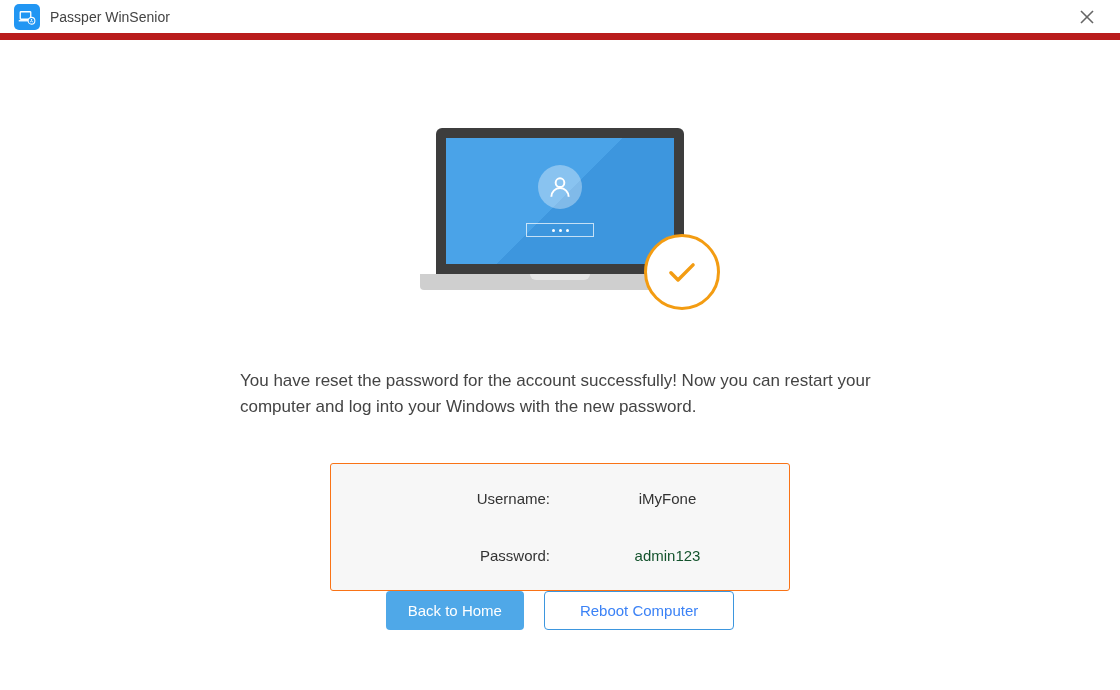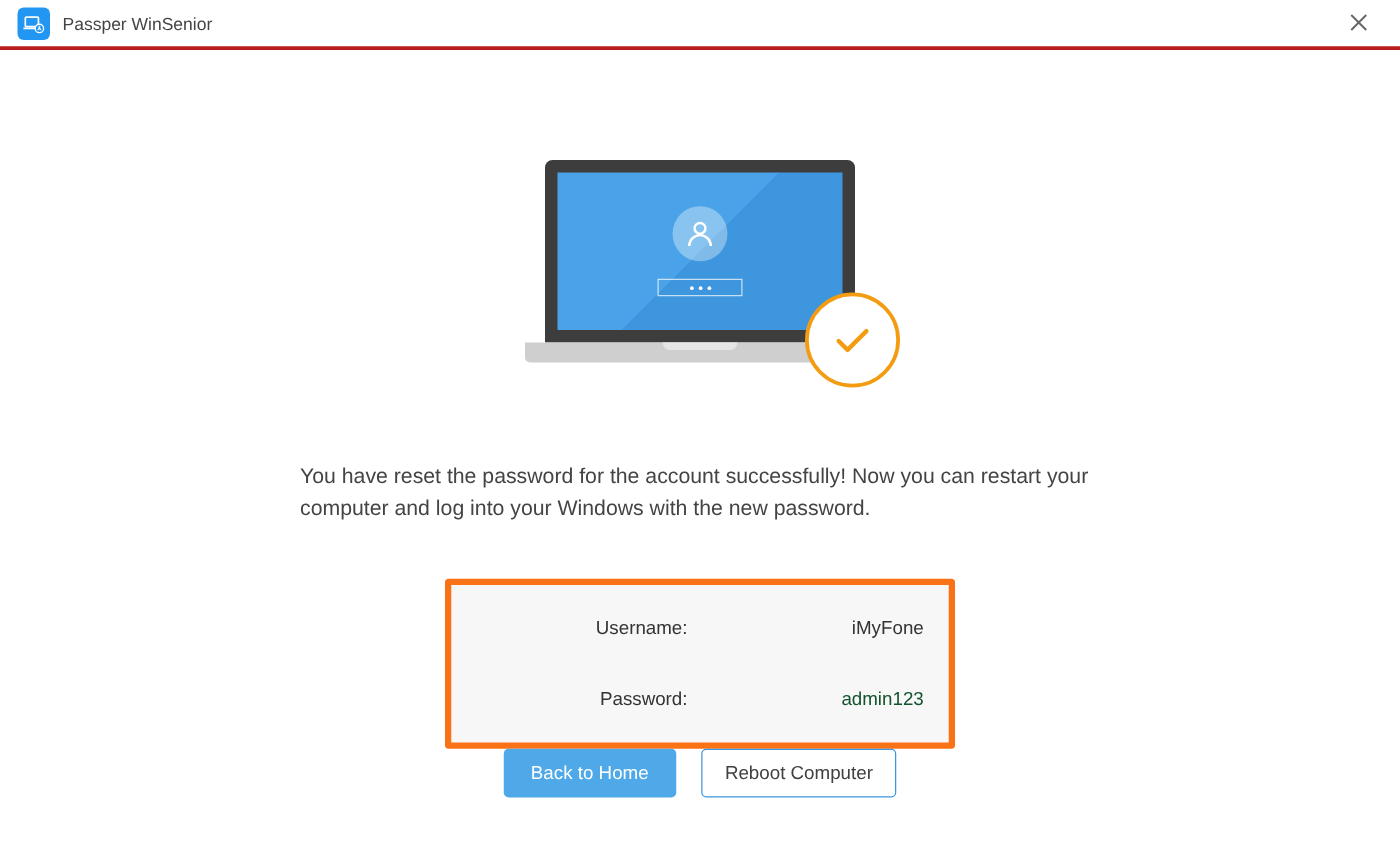--- a/index.html
+++ b/index.html
@@ -8,21 +8,21 @@
       background: #ffffff;
       width: 1120px;
       height: 690px;
       overflow: hidden;
     }
     .titlebar {
       height: 40px;
       display: flex;
       align-items: center;
       padding: 0 14px;
-      border-bottom: 3px solid #b91c1c;
+      border-bottom: 7px solid #b91c1c;
       position: relative;
     }
     .app-icon {
       width: 26px;
       height: 26px;
       background: #2196f3;
       border-radius: 5px;
       display: flex;
       align-items: center;
       justify-content: center;
@@ -135,42 +135,42 @@
     .message {
       margin-top: 60px;
       width: 640px;
       color: #444;
       font-size: 17px;
       line-height: 1.55;
       text-align: left;
     }
     .info-box {
       margin-top: 42px;
-      width: 408px;
+      width: 460px;
       background: #f7f7f7;
-      border: 5px solid #f97316;
+      border: 1px solid #f97316;
       border-radius: 3px;
       padding: 26px 20px;
     }
     .info-row {
       display: flex;
       align-items: center;
       font-size: 15px;
       color: #333;
     }
     .info-row + .info-row { margin-top: 40px; }
     .info-label {
       width: 50%;
       text-align: right;
       padding-right: 10px;
       color: #333;
     }
     .info-value {
       width: 50%;
-      text-align: right;
+      text-align: center;
       padding-left: 6px;
     }
     .info-value.accent { color: #14532d; }
     .buttons {
       display: flex;
       gap: 20px;
     }
     .btn {
       font-size: 15px;
       border-radius: 4px;
@@ -178,23 +178,23 @@
       border: none;
       font-family: inherit;
     }
     .btn-primary {
       background: #4fa8e8;
       color: #ffffff;
       padding: 10px 22px;
     }
     .btn-outline {
       background: #ffffff;
-      color: #404040;
+      color: #3b82f6;
       border: 1px solid #3d96de;
-      padding: 10px 18px;
+      padding: 10px 35px;
     }
   </style>
 </head>
 <body>
 
 <div class="titlebar">
   <div class="app-icon">
     <svg width="18" height="18" viewBox="0 0 24 24" fill="none">
       <rect x="3" y="5" width="14" height="10" rx="1" stroke="#fff" stroke-width="1.8"></rect>
       <line x1="1" y1="17" x2="19" y2="17" stroke="#fff" stroke-width="1.8"></line>

